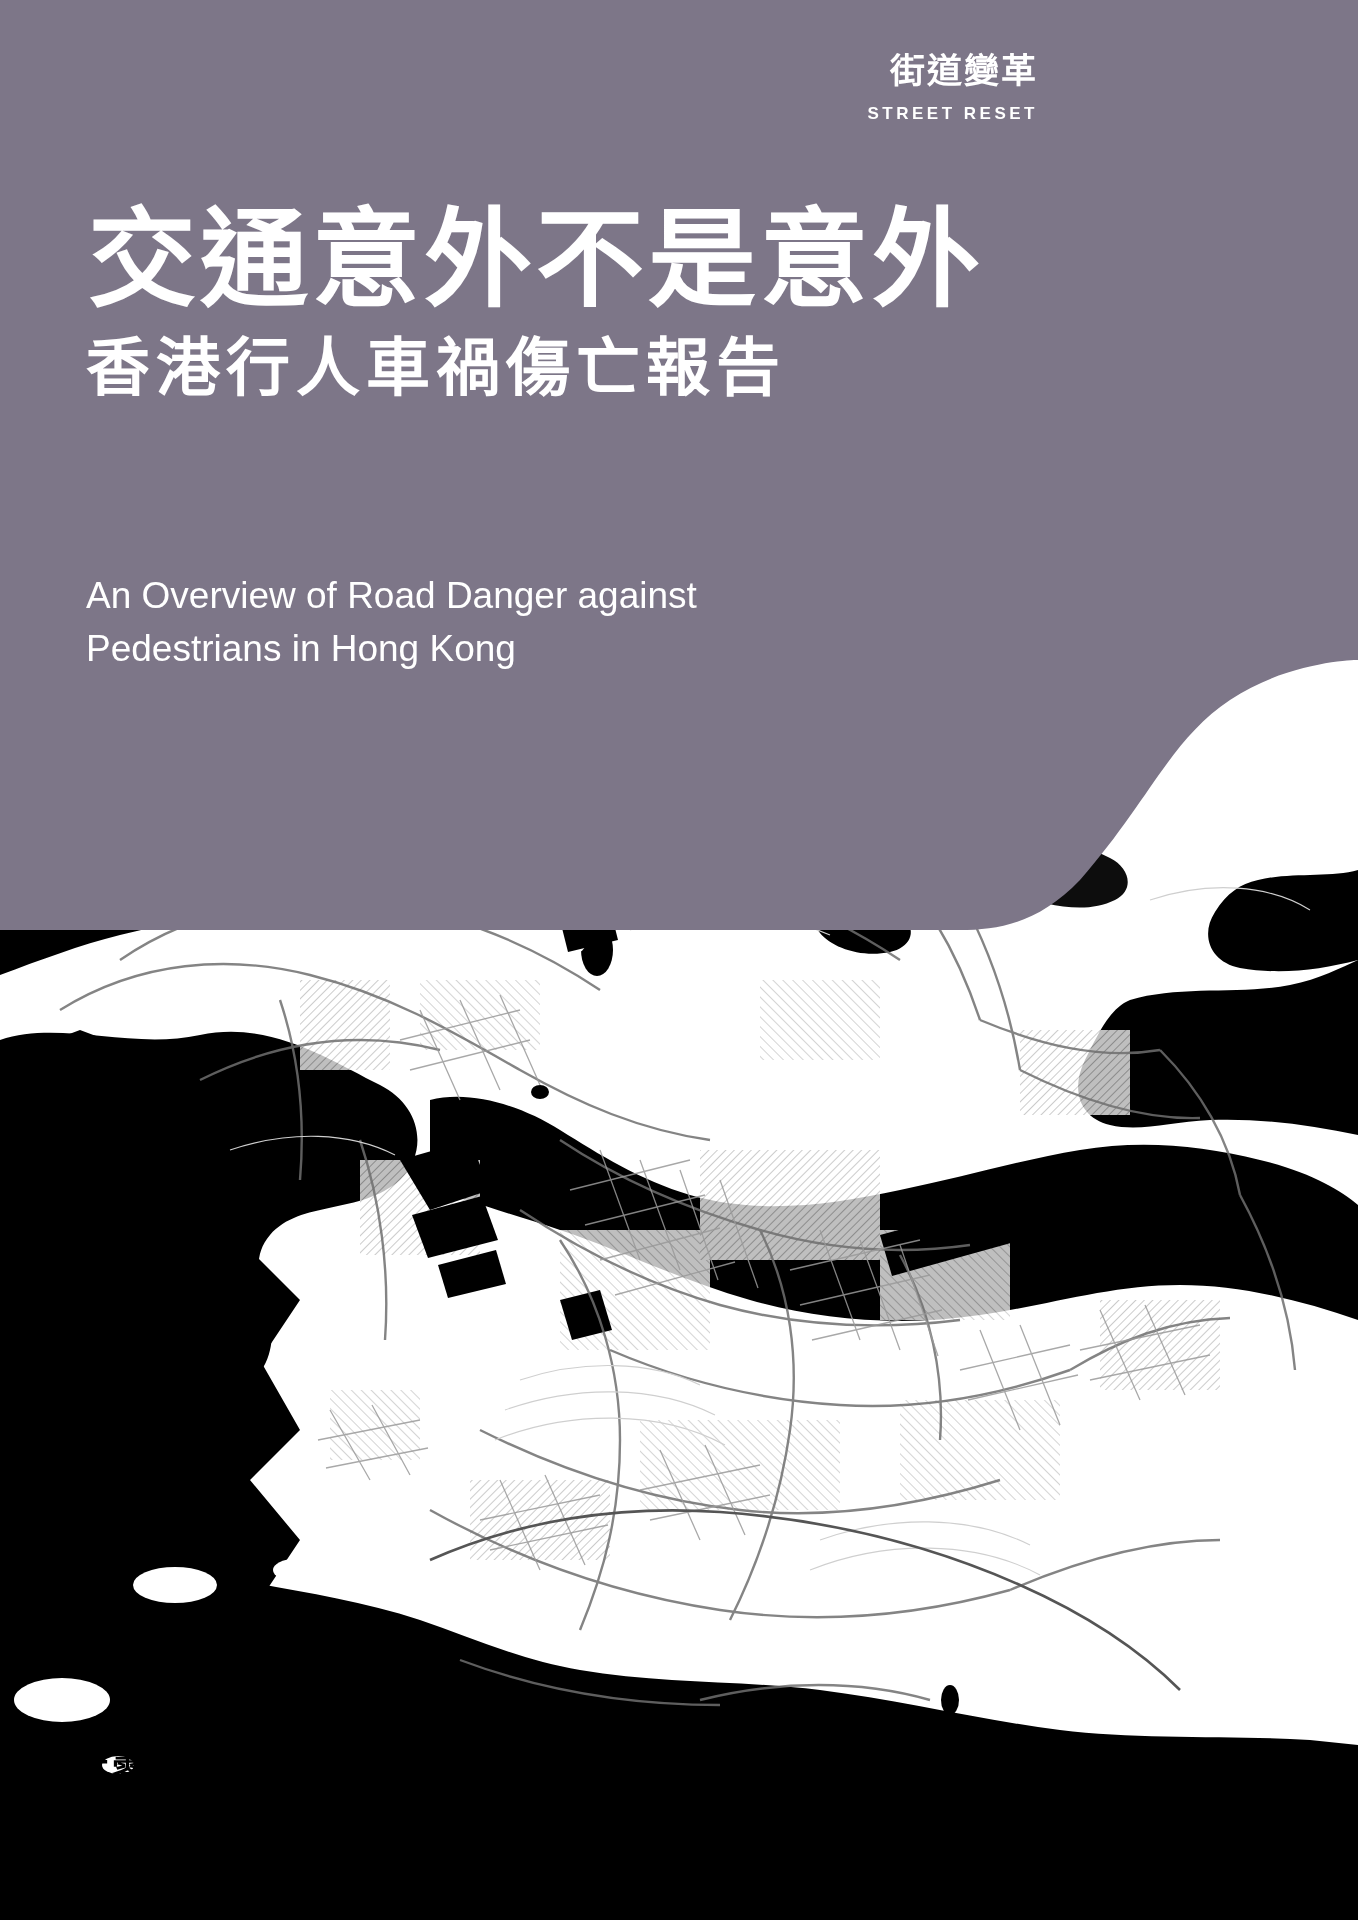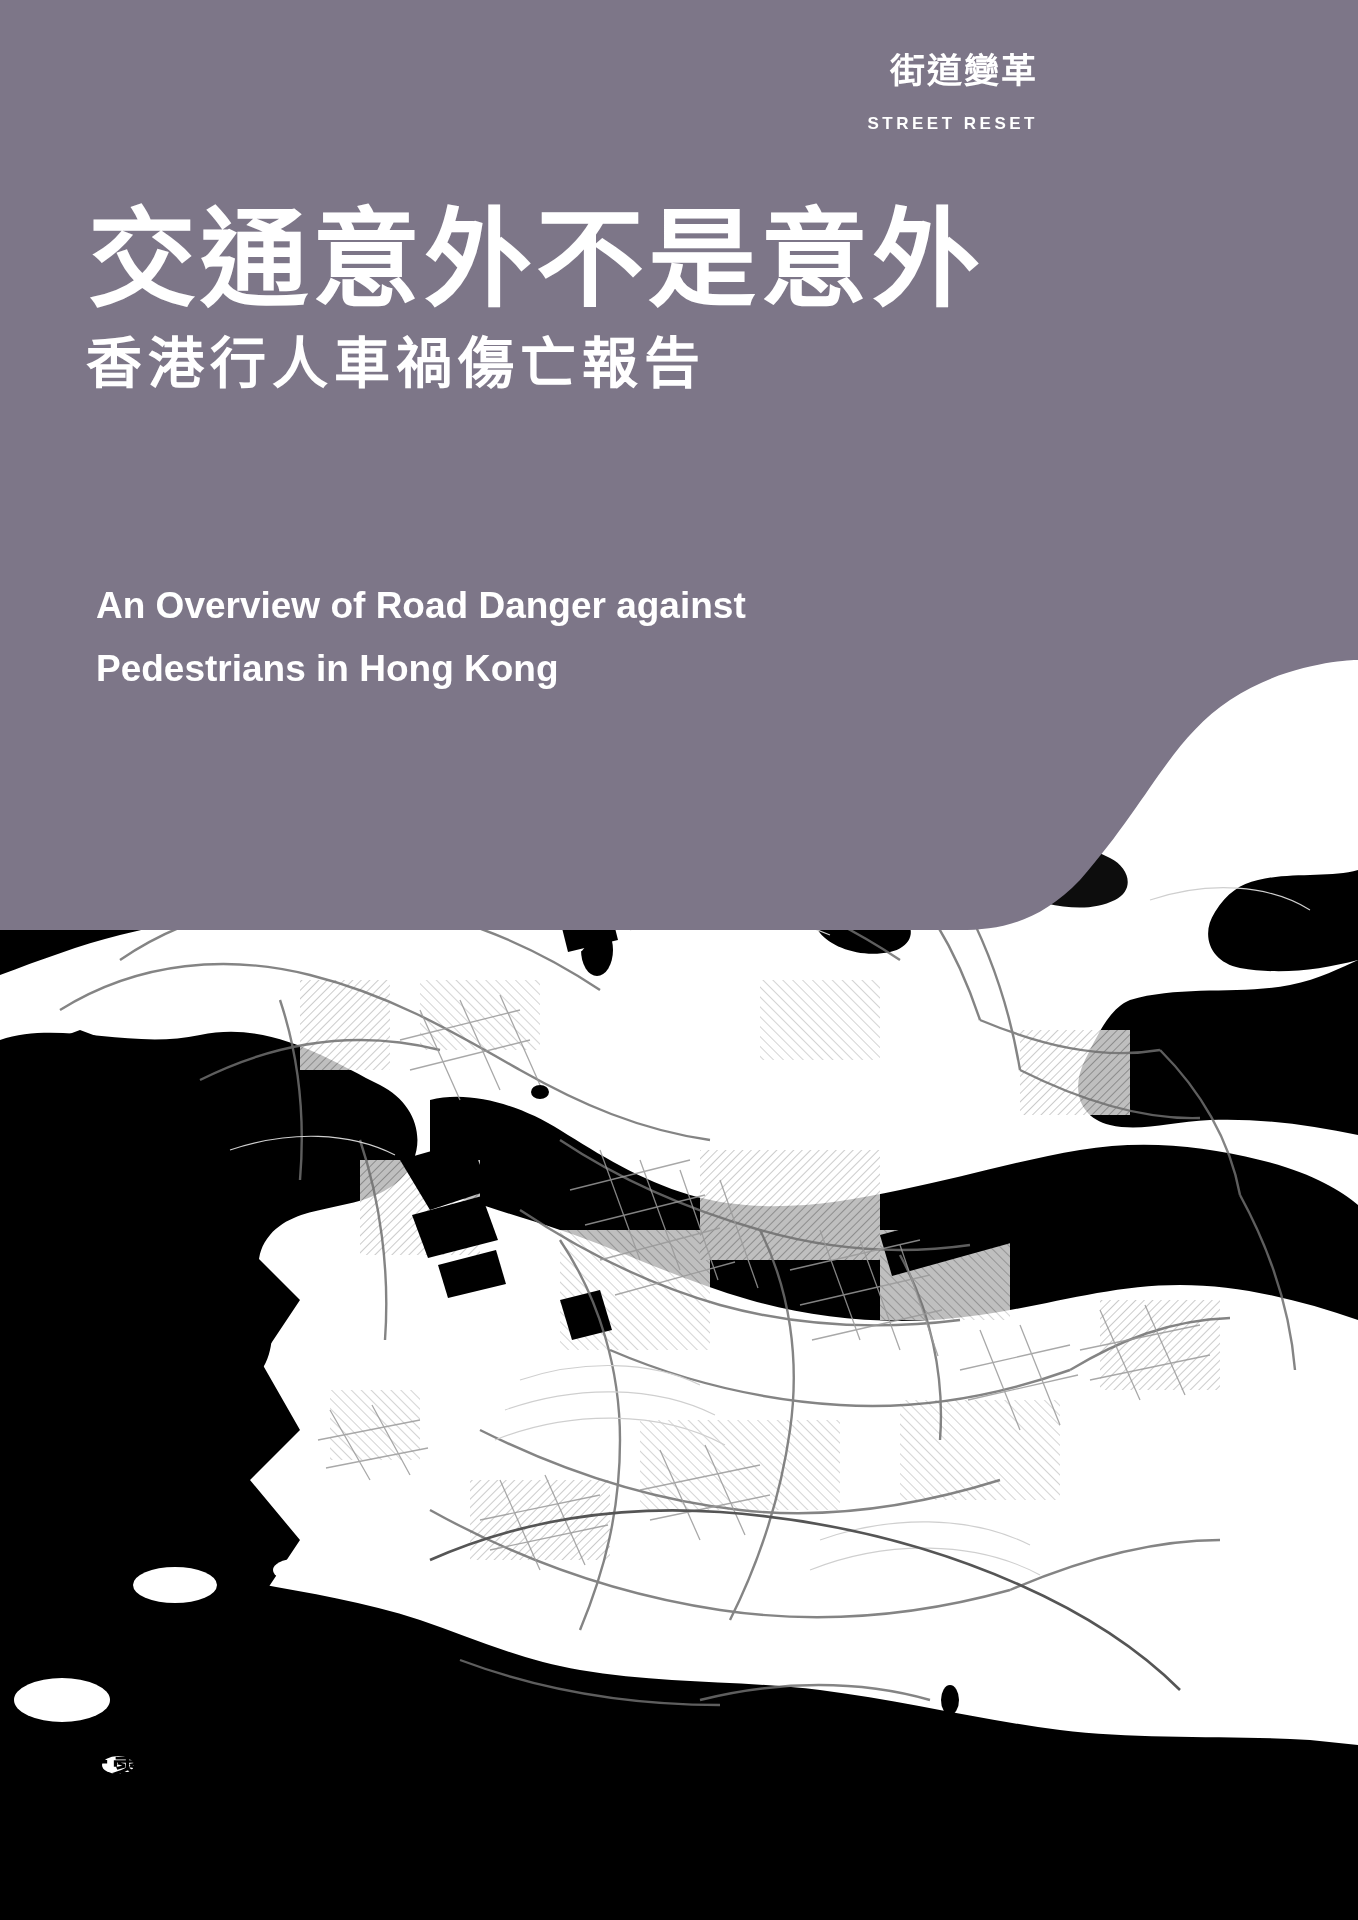--- a/index.html
+++ b/index.html
@@ -56,21 +56,21 @@
     color: #ffffff;
   }
   .brand-cjk {
     font-size: 35px;
     font-weight: bold;
     letter-spacing: 2px;
     line-height: 1.1;
     white-space: nowrap;
   }
   .brand-latin {
-    margin-top: 23px;
+    margin-top: 13px;
     font-size: 17px;
     font-weight: bold;
     letter-spacing: 3.5px;
     white-space: nowrap;
   }
 
   
   .title-block {
     position: absolute;
     left: 84px;
@@ -79,21 +79,21 @@
   }
   .title-cjk-1 {
     font-size: 108px;
     font-weight: bold;
     line-height: 1.08;
     letter-spacing: 4px;
     white-space: nowrap;
     margin: 4px;
   }
   .title-cjk-2 {
-    font-size: 56px;
+    font-size: 64px;
     font-weight: bold;
     line-height: 1.18;
     letter-spacing: 6px;
     white-space: nowrap;
     margin: 12px 0 16px 2px;
   }
 
   .subtitle-block {
     position: absolute;
     left: 86px;
@@ -102,23 +102,23 @@
     width: 980px;
   }
   .subtitle-quote {
     font-size: 38px;
     font-weight: bold;
     line-height: 1.35;
     margin: 0;
   }
   .subtitle-line {
     font-size: 37px;
-    font-weight: bold;
+    font-weight: normal;
     line-height: 1.42;
-    margin: 10px;
+    margin: 0;
   }
 
   
   .footer-block {
     position: absolute;
     left: 80px;
     bottom: 62px;
     z-index: 7;
     color: #000000;
   }

